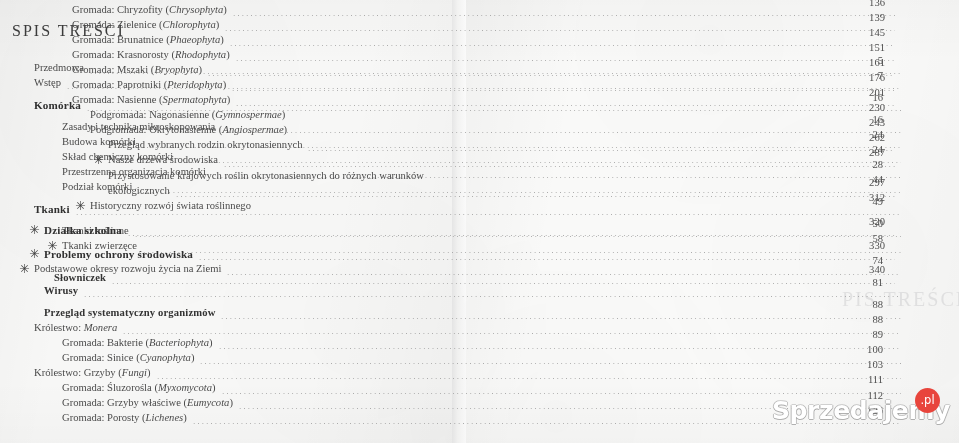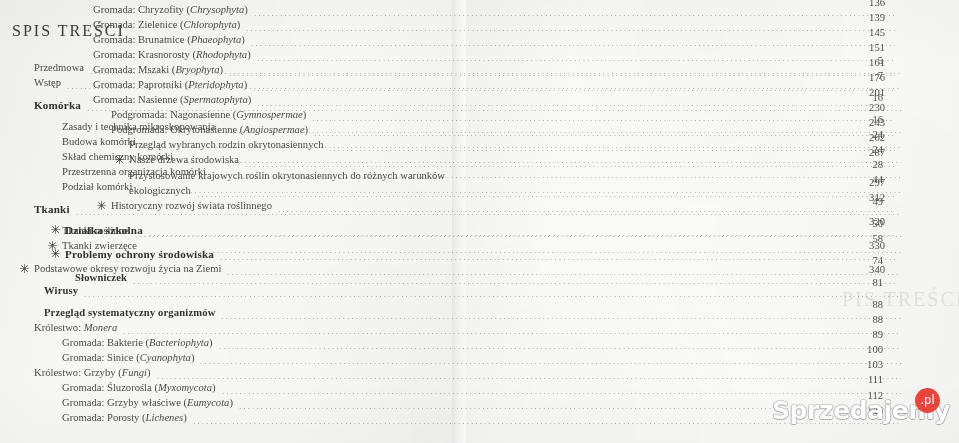--- a/index.html
+++ b/index.html
@@ -64,21 +64,21 @@
   }
 
   
   .entries {
     position: absolute;
     left: 0;
     right: 0;
     top: 0;
   }
   .entries-left  { padding-left: 34px; padding-right: 58px; top: 62px; }
-  .entries-right { padding-left: 65px; padding-right: 64px; top: 4px; }
+  .entries-right { padding-left: 44px; padding-right: 64px; top: 4px; }
 
   .row {
     position: relative;
     display: flex;
     align-items: baseline;
     height: 15.05px;
     color: #4a4a4a;
     font-size: 10.6px;
     white-space: nowrap;
   }
@@ -137,21 +137,21 @@
   .entries-right .pagenum { right: 10px; }
 
   
   .b     { font-weight: bold; color: #333; letter-spacing: .15px; }
   .b-lg  { font-weight: bold; color: #303030; font-size: 11.1px; letter-spacing: .2px; }
 
   
   .i0 { margin-left: 0px; }
   .i1 { margin-left: 10px; }
   .i2 { margin-left: 28px; }
-  .i3 { margin-left: 46px; }
+  .i3 { margin-left: 46px; flex-direction: column; }
   .i4 { margin-left: 64px; }
 
   
   .ghost {
     position: absolute;
     left: 842px;
     top: 288px;
     font-size: 20px;
     letter-spacing: 2px;
     color: rgba(120,120,125,0.16);

